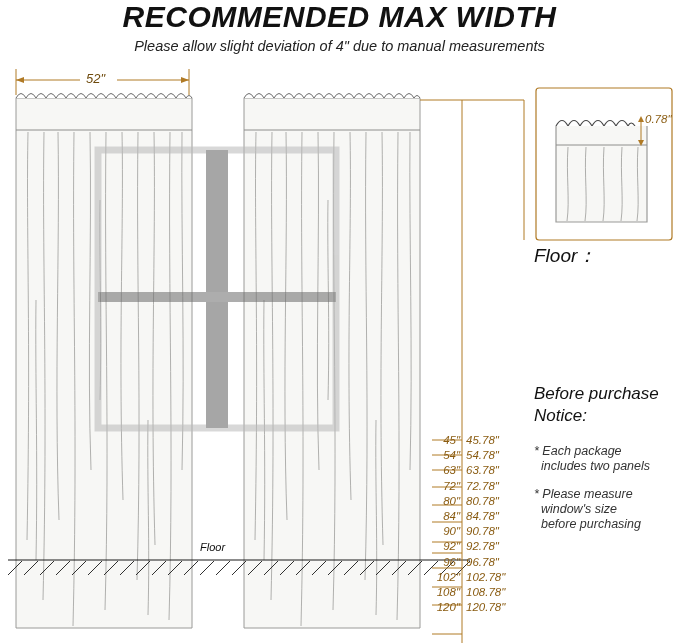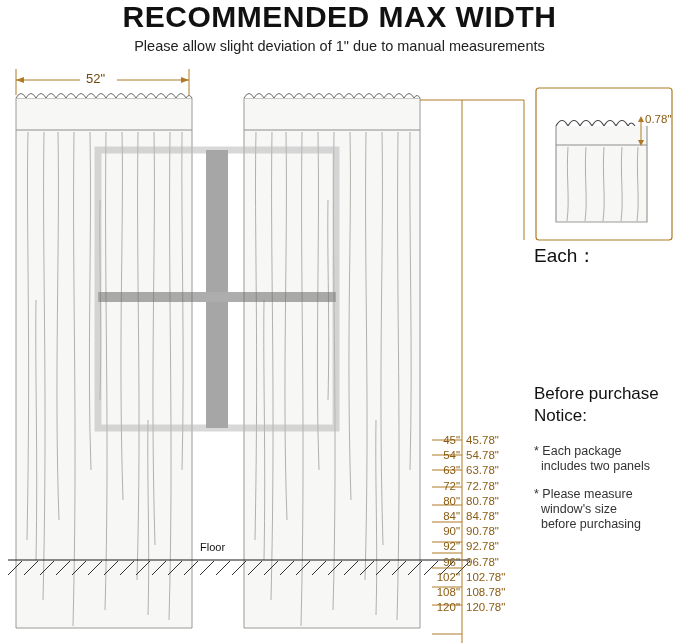--- a/index.html
+++ b/index.html
@@ -13,20 +13,21 @@
     position: relative;
     font-family: "Liberation Sans", sans-serif;
     color: #1a1a1a;
     overflow: hidden;
   }
   #stage {
     position: absolute;
     left: 0; top: 0;
     width: 679px;
     height: 622px;
+    font-style: italic;
   }
   .title {
     position: absolute;
     left: 0; top: 0;
     width: 679px;
     text-align: center;
     font-size: 30px;
     font-weight: bold;
     letter-spacing: 0.5px;
     color: #111;
@@ -96,21 +97,21 @@
   }
 
   svg { display: block; }
 </style>
 </head>
 <body>
 
 <div id="stage">
 
   <div class="title">RECOMMENDED MAX WIDTH</div>
-  <div class="subtitle">Please allow slight deviation of 1" due to manual measurements</div>
+  <div class="subtitle">Please allow slight deviation of 4" due to manual measurements</div>
 
   <svg width="679" height="643" style="position:absolute;left:0;top:0;">
     <defs>
       <clipPath id="clipL">
           <rect x="14" y="88" width="180" height="545"></rect>
         </clipPath>
       <clipPath id="clipR">
           <rect x="242" y="88" width="182" height="545"></rect>
         </clipPath>
     </defs>
@@ -273,21 +274,21 @@
 72.78"
 80.78"
 84.78"
 90.78"
 92.78"
 96.78"
 102.78"
 108.78"
 120.78"</div>
 
-  <div class="tips-title" style="left:534px; top:243px;">Each：</div>
+  <div class="tips-title" style="left:534px; top:243px;">Floor：</div>
 
   <div class="before-title" style="left:534px; top:383px; white-space:pre;">Before purchase
 Notice:</div>
   <div class="notice-item" style="left:534px; top:444px; white-space:pre;">* Each package
   includes two panels</div>
   <div class="notice-item" style="left:534px; top:487px; white-space:pre;">* Please measure
   window's size
   before purchasing</div>
 
 </div>

